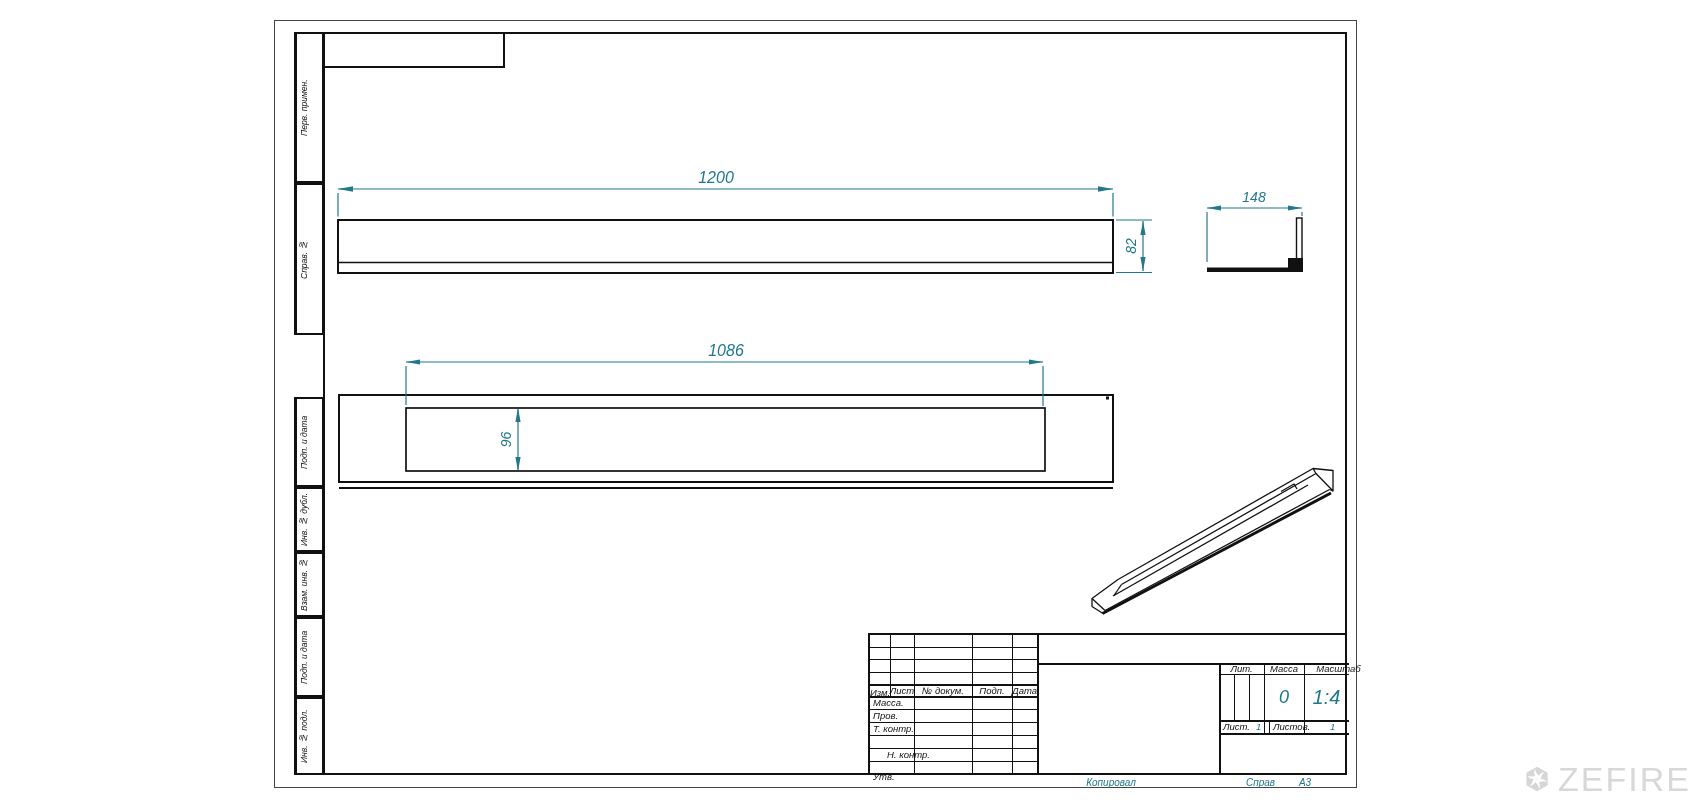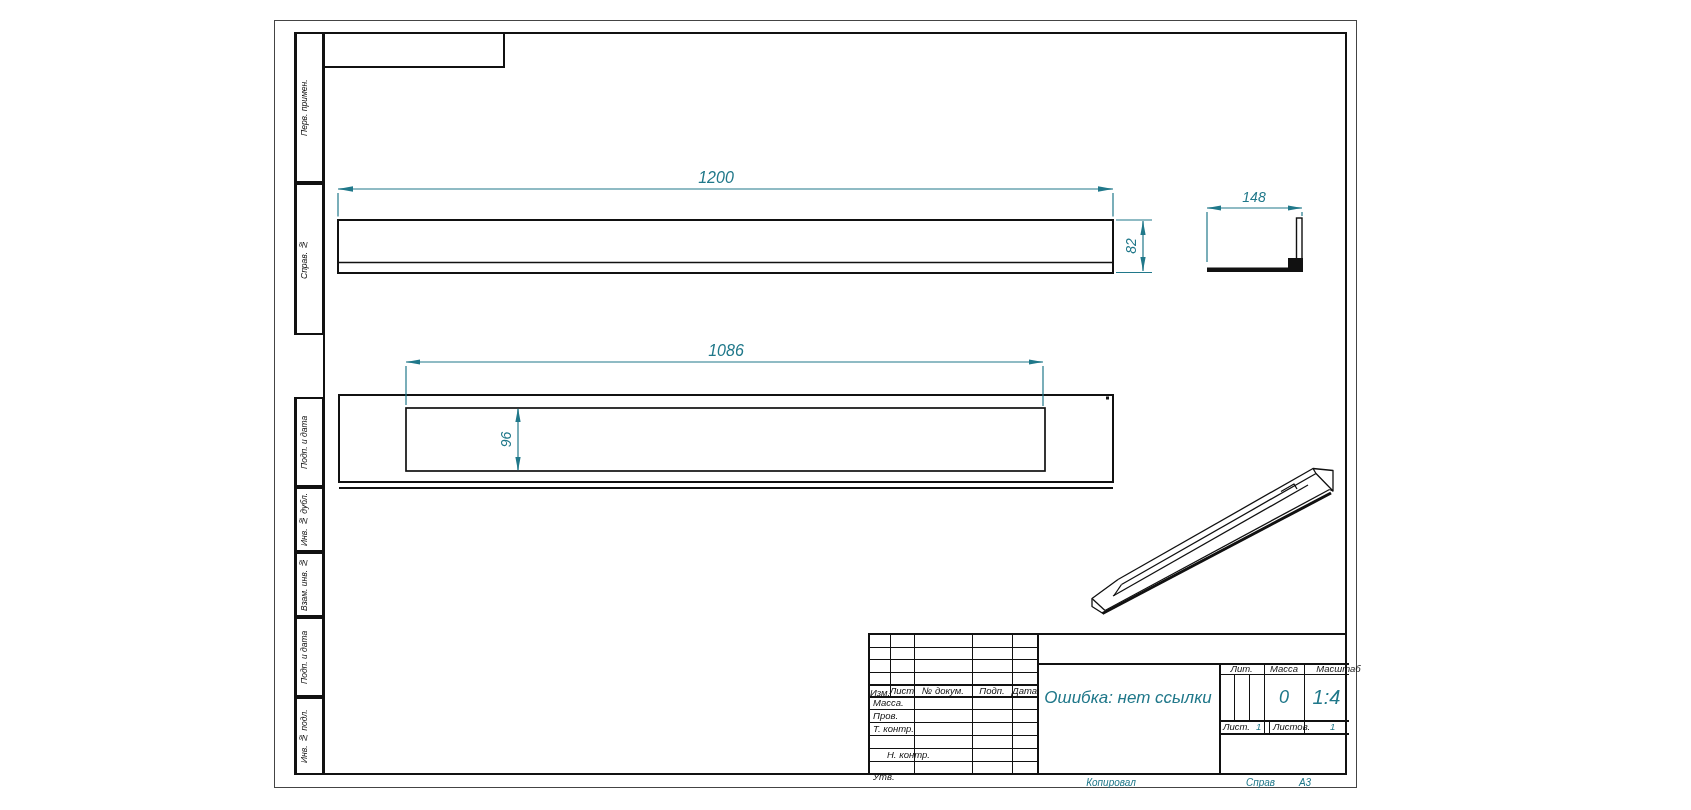--- a/index.html
+++ b/index.html
@@ -182,32 +182,46 @@
     <div class="abs tb-lbl center" style="left:44px;top:49px;width:58px;height:12px;">№ докум.</div>
     <div class="abs tb-lbl center" style="left:102px;top:49px;width:40px;height:12px;">Подп.</div>
     <div class="abs tb-lbl center" style="left:142px;top:49px;width:25px;height:12px;">Дата</div>
 
     <div class="abs tb-lbl" style="left:3px;top:61px;width:44px;height:13px;">Масса.</div>
     <div class="abs tb-lbl" style="left:3px;top:74px;width:44px;height:13px;">Пров.</div>
     <div class="abs tb-lbl" style="left:3px;top:87px;width:44px;height:13px;">Т. контр.</div>
     <div class="abs tb-lbl" style="left:17px;top:113px;width:44px;height:13px;">Н. контр.</div>
     <div class="abs tb-lbl" style="left:3px;top:126px;width:44px;height:30px;">Утв.</div>
 
-    <div class="abs tb-name teal" style="left:167px;top:28px;width:182px;height:70px;">Ошибка: нет ссылки</div>
 
     <div class="abs tb-lbl center" style="left:349px;top:28px;width:45px;height:11px;">Лит.</div>
     <div class="abs tb-lbl center" style="left:394px;top:28px;width:40px;height:11px;">Масса</div>
     <div class="abs tb-lbl center" style="left:434px;top:28px;width:45px;height:11px;padding-left:24px;">Масштаб</div>
     <div class="abs tb-val teal" style="left:394px;top:39px;width:40px;height:46px;">0</div>
     <div class="abs tb-val teal" style="left:434px;top:39px;width:45px;height:46px;font-size:20px;">1:4</div>
 
     <div class="abs tb-lbl" style="left:353px;top:85px;width:26px;height:13px;font-style:italic;">Лист.</div>
     <div class="abs tb-lbl teal" style="left:386px;top:85px;width:10px;height:13px;">1</div>
     <div class="abs tb-lbl" style="left:403px;top:85px;width:40px;height:13px;">Листов.</div>
     <div class="abs tb-lbl teal" style="left:460px;top:85px;width:10px;height:13px;">1</div>
   </div>
 
   <div class="abs footer-txt" style="left:1066px;top:776px;width:90px;height:12px;">Копировал</div>
   <div class="abs footer-txt" style="left:1233px;top:776px;width:55px;height:12px;">Справ</div>
   <div class="abs footer-txt" style="left:1290px;top:776px;width:30px;height:12px;">А3</div>
 
+  <div class="abs" style="left:1524px;top:748px;width:167px;height:62px;display:flex;align-items:center;">
+    <svg width="60" height="60" viewBox="-30 -30 60 60">
+      <path d="M0,-26 L22.5,-13 L22.5,13 L0,26 L-22.5,13 L-22.5,-13 Z" fill="#d6d6d6" stroke="#d6d6d6" stroke-width="4" stroke-linejoin="round"></path>
+      <g fill="#ffffff">
+        <path d="M2,-1 C4,-9 9,-15 17,-16 C12,-11 9,-5 8,2 C5,3 3,2 2,-1 Z" transform="rotate(0)"></path>
+        <path d="M2,-1 C4,-9 9,-15 17,-16 C12,-11 9,-5 8,2 C5,3 3,2 2,-1 Z" transform="rotate(60)"></path>
+        <path d="M2,-1 C4,-9 9,-15 17,-16 C12,-11 9,-5 8,2 C5,3 3,2 2,-1 Z" transform="rotate(120)"></path>
+        <path d="M2,-1 C4,-9 9,-15 17,-16 C12,-11 9,-5 8,2 C5,3 3,2 2,-1 Z" transform="rotate(180)"></path>
+        <path d="M2,-1 C4,-9 9,-15 17,-16 C12,-11 9,-5 8,2 C5,3 3,2 2,-1 Z" transform="rotate(240)"></path>
+        <path d="M2,-1 C4,-9 9,-15 17,-16 C12,-11 9,-5 8,2 C5,3 3,2 2,-1 Z" transform="rotate(300)"></path>
+        <circle r="2.5"></circle>
+      </g>
+    </svg>
+    <span class="wm-text" style="margin-left:8px;">ZEFIRE</span>
+  </div>
 
 </div>
 
 </body></html>

